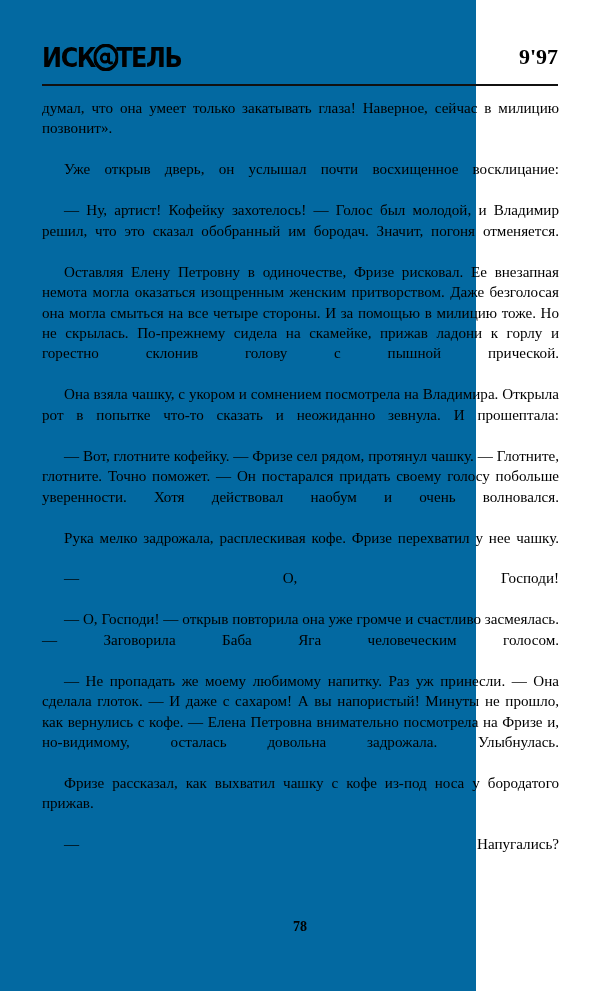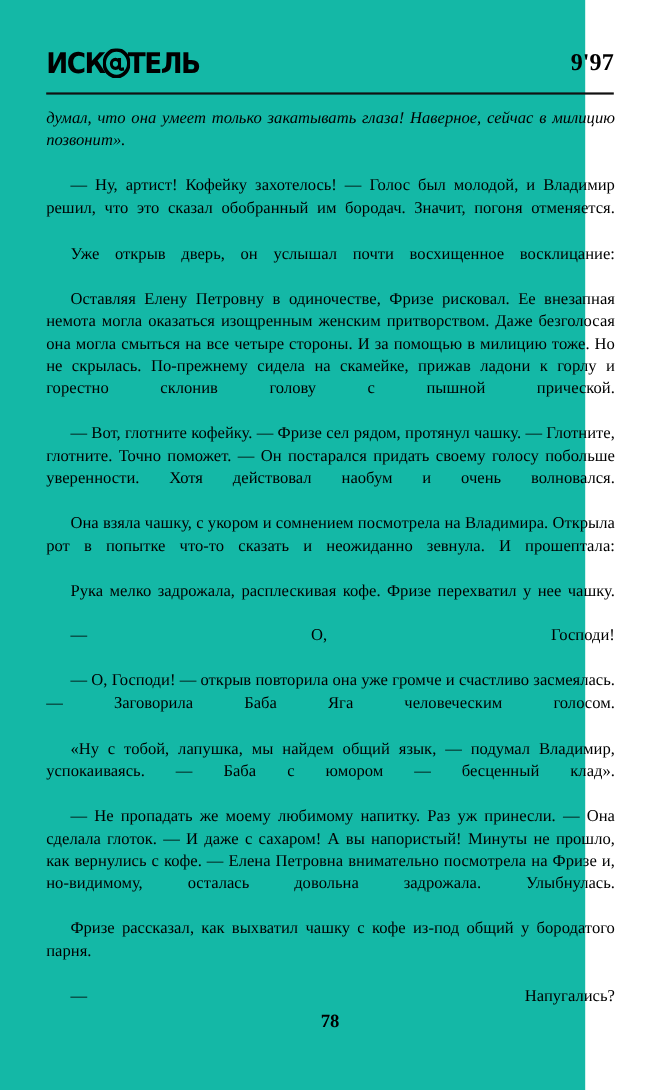--- a/index.html
+++ b/index.html
@@ -10,23 +10,23 @@
   body {
     width: 600px;
     height: 991px;
     overflow: hidden;
     font-family: "Liberation Serif", "DejaVu Serif", serif;
     color: #000000;
   }
 
   .page {
     position: relative;
-    width: 532px;
+    width: 476px;
     height: 991px;
-    background: #14b8a6;
+    background: #0369a1;
     box-sizing: border-box;
   }
 
   
   .header {
     position: absolute;
     left: 42px;
     top: 44px;
     width: 516px;
     height: 44px;
@@ -93,39 +93,38 @@
     hyphens: none;
     word-spacing: -0.1px;
   }
   .body-text p {
     margin: 0;
     text-indent: 22px;
     text-align: justify;
   }
   .body-text p.noindent {
     text-indent: 0;
-    font-style: italic;
   }
   
   .body-text p::after {
     content: "";
     display: inline-block;
     width: 100%;
   }
 
   
   .folio {
     position: absolute;
     left: 0;
     top: 920px;
     width: 600px;
     text-align: center;
     font-family: "Liberation Serif", "DejaVu Serif", serif;
     font-weight: bold;
-    font-size: 17px;
+    font-size: 14px;
     line-height: 1;
   }
 </style>
 </head>
 <body>
 
 <div class="page">
 
   <div class="header">
 
@@ -141,30 +140,29 @@
       <span class="mh-part">ТЕЛЬ</span>
     </div>
 
     <div class="issue">9'97</div>
 
     <div class="header-rule"></div>
   </div>
 
   <div class="body-text">
     <p class="noindent">думал, что она умеет только закатывать глаза! Наверное, сейчас в милицию позвонит».</p>
+    <p>Уже открыв дверь, он услышал почти восхищенное восклицание:</p>
     <p>— Ну, артист! Кофейку захотелось! — Голос был молодой, и Владимир решил, что это сказал обобранный им бородач. Значит, погоня отменяется.</p>
-    <p>Уже открыв дверь, он услышал почти восхищенное восклицание:</p>
     <p>Оставляя Елену Петровну в одиночестве, Фризе рисковал. Ее внезапная немота могла оказаться изощренным женским притворством. Даже безголосая она могла смыться на все четыре стороны. И за помощью в милицию тоже. Но не скрылась. По-прежнему сидела на скамейке, прижав ладони к горлу и горестно склонив голову с пышной прической.</p>
+    <p>Она взяла чашку, с укором и сомнением посмотрела на Владимира. Открыла рот в попытке что-то сказать и неожиданно зевнула. И прошептала:</p>
     <p>— Вот, глотните кофейку. — Фризе сел рядом, протянул чашку. — Глотните, глотните. Точно поможет. — Он постарался придать своему голосу побольше уверенности. Хотя действовал наобум и очень волновался.</p>
-    <p>Она взяла чашку, с укором и сомнением посмотрела на Владимира. Открыла рот в попытке что-то сказать и неожиданно зевнула. И прошептала:</p>
     <p>Рука мелко задрожала, расплескивая кофе. Фризе перехватил у нее чашку.</p>
     <p>— О, Господи!</p>
     <p>— О, Господи! — открыв повторила она уже громче и счастливо засмеялась. — Заговорила Баба Яга человеческим голосом.</p>
-    <p>«Ну с тобой, лапушка, мы найдем общий язык, — подумал Владимир, успокаиваясь. — Баба с юмором — бесценный клад».</p>
     <p>— Не пропадать же моему любимому напитку. Раз уж принесли. — Она сделала глоток. — И даже с сахаром! А вы напористый! Минуты не прошло, как вернулись с кофе. — Елена Петровна внимательно посмотрела на Фризе и, но-видимому, осталась довольна задрожала. Улыбнулась.</p>
-    <p>Фризе рассказал, как выхватил чашку с кофе из-под общий у бородатого парня.</p>
+    <p>Фризе рассказал, как выхватил чашку с кофе из-под носа у бородатого прижав.</p>
     <p>— Напугались?</p>
 
   </div>
 
   <div class="folio">78</div>
 
 </div>
 
 </body></html>

